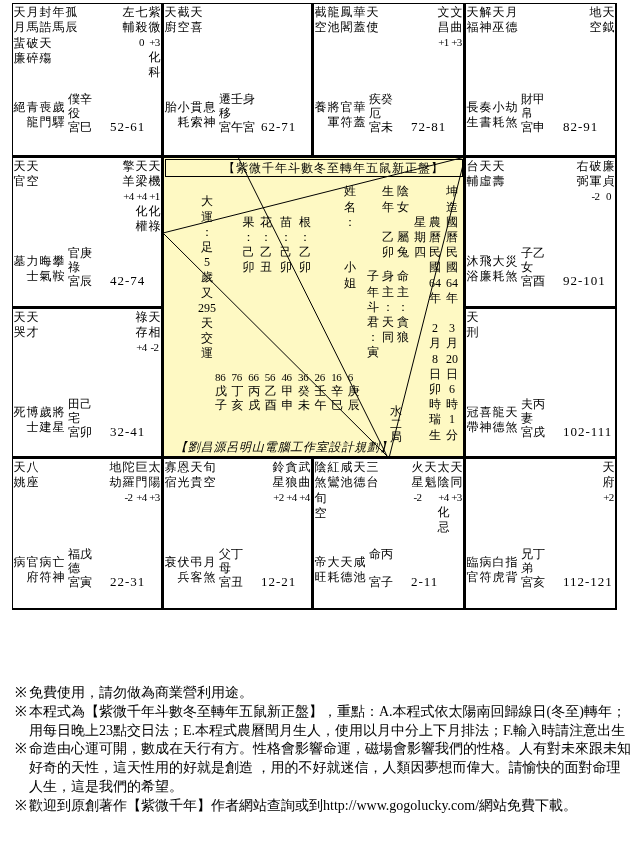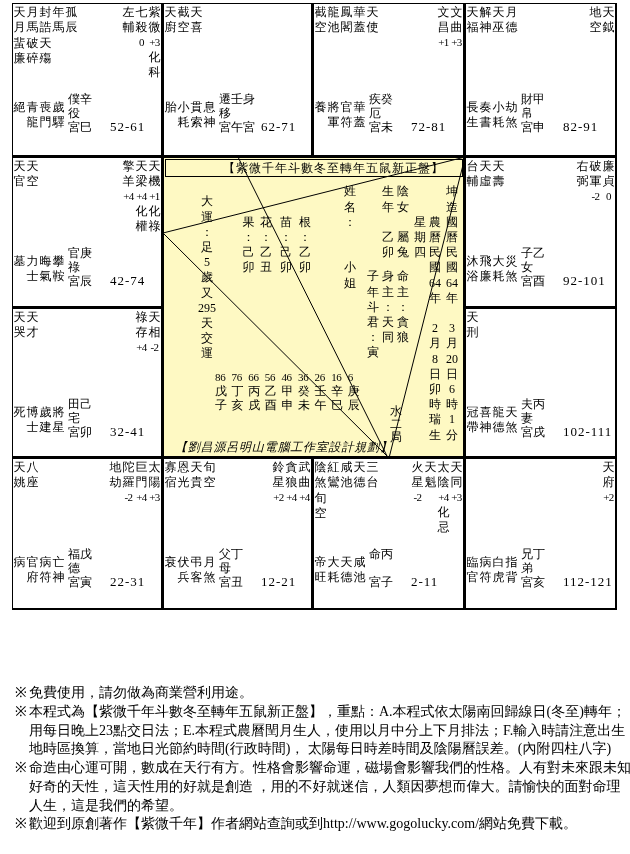--- a/index.html
+++ b/index.html
@@ -1094,24 +1094,20 @@
     </div>
   <div class="note">
       <span class="mk">※</span>
       <span>本程式為【紫微千年斗數冬至轉年五鼠新正盤】，重點：A.本程式依太陽南回歸線日(冬至)轉年；</span>
     </div>
   <div class="note">
       <span class="mk"></span>
       <span>用每日晚上23點交日法；E.本程式農曆閏月生人，使用以月中分上下月排法；F.輸入時請注意出生</span>
     </div>
   <div class="note">
-      <span class="mk"></span>
-      <span>地時區換算，當地日光節約時間(行政時間)， 太陽每日時差時間及陰陽曆誤差。(內附四柱八字)</span>
-    </div>
-  <div class="note">
       <span class="mk">※</span>
       <span>命造由心運可開，數成在天行有方。性格會影響命運，磁場會影響我們的性格。人有對未來跟未知</span>
     </div>
   <div class="note">
       <span class="mk"></span>
       <span>好奇的天性，這天性用的好就是創造 ，用的不好就迷信，人類因夢想而偉大。請愉快的面對命理</span>
     </div>
   <div class="note">
       <span class="mk"></span>
       <span>人生，這是我們的希望。</span>

